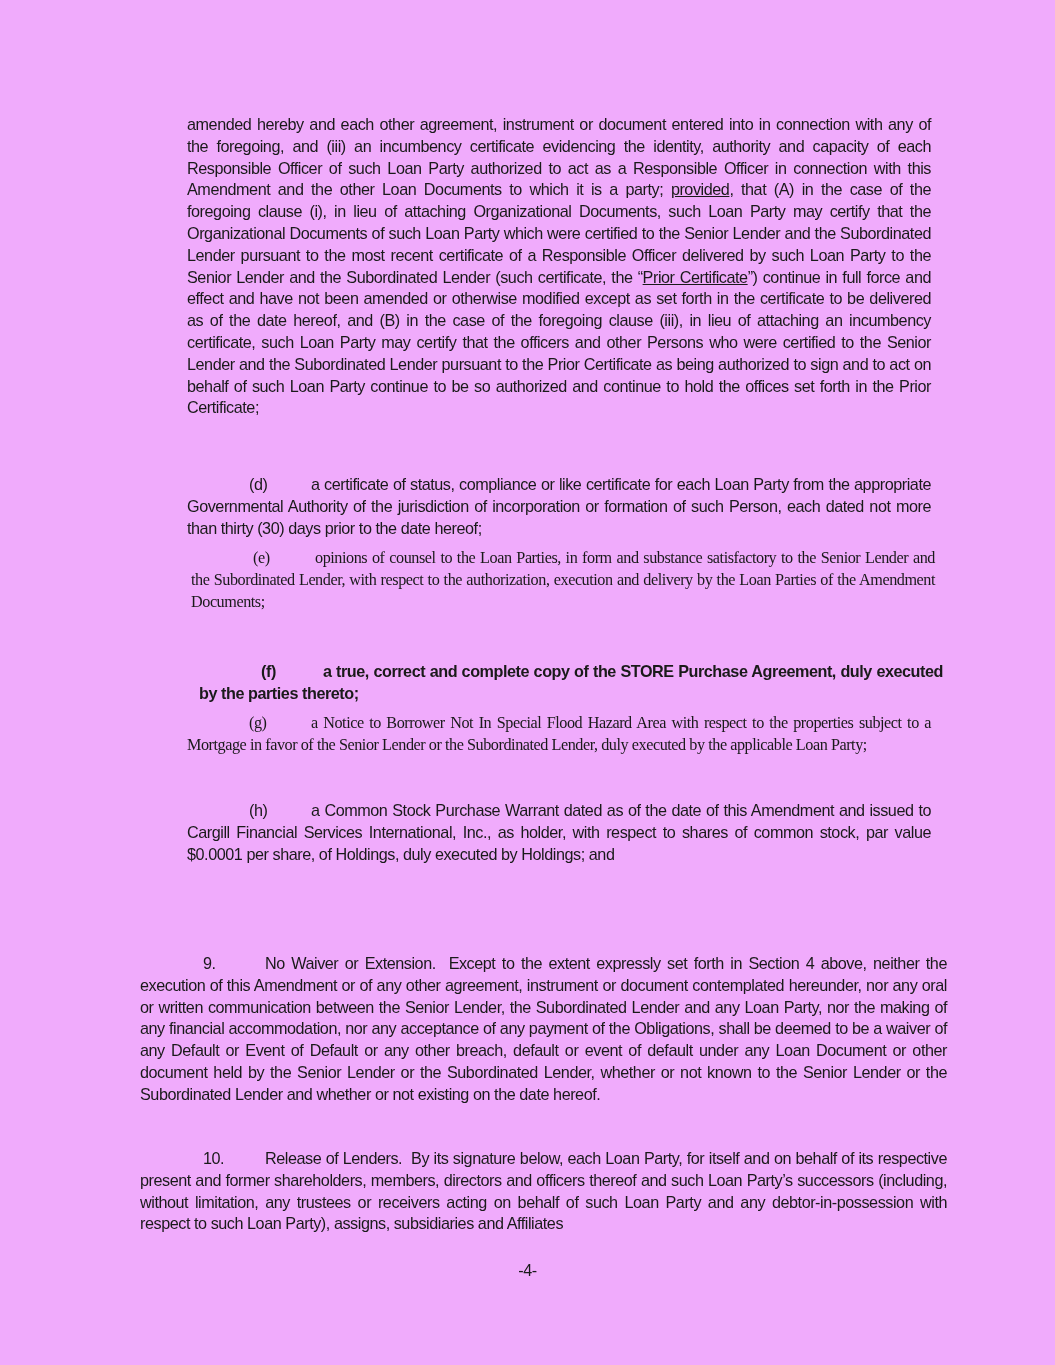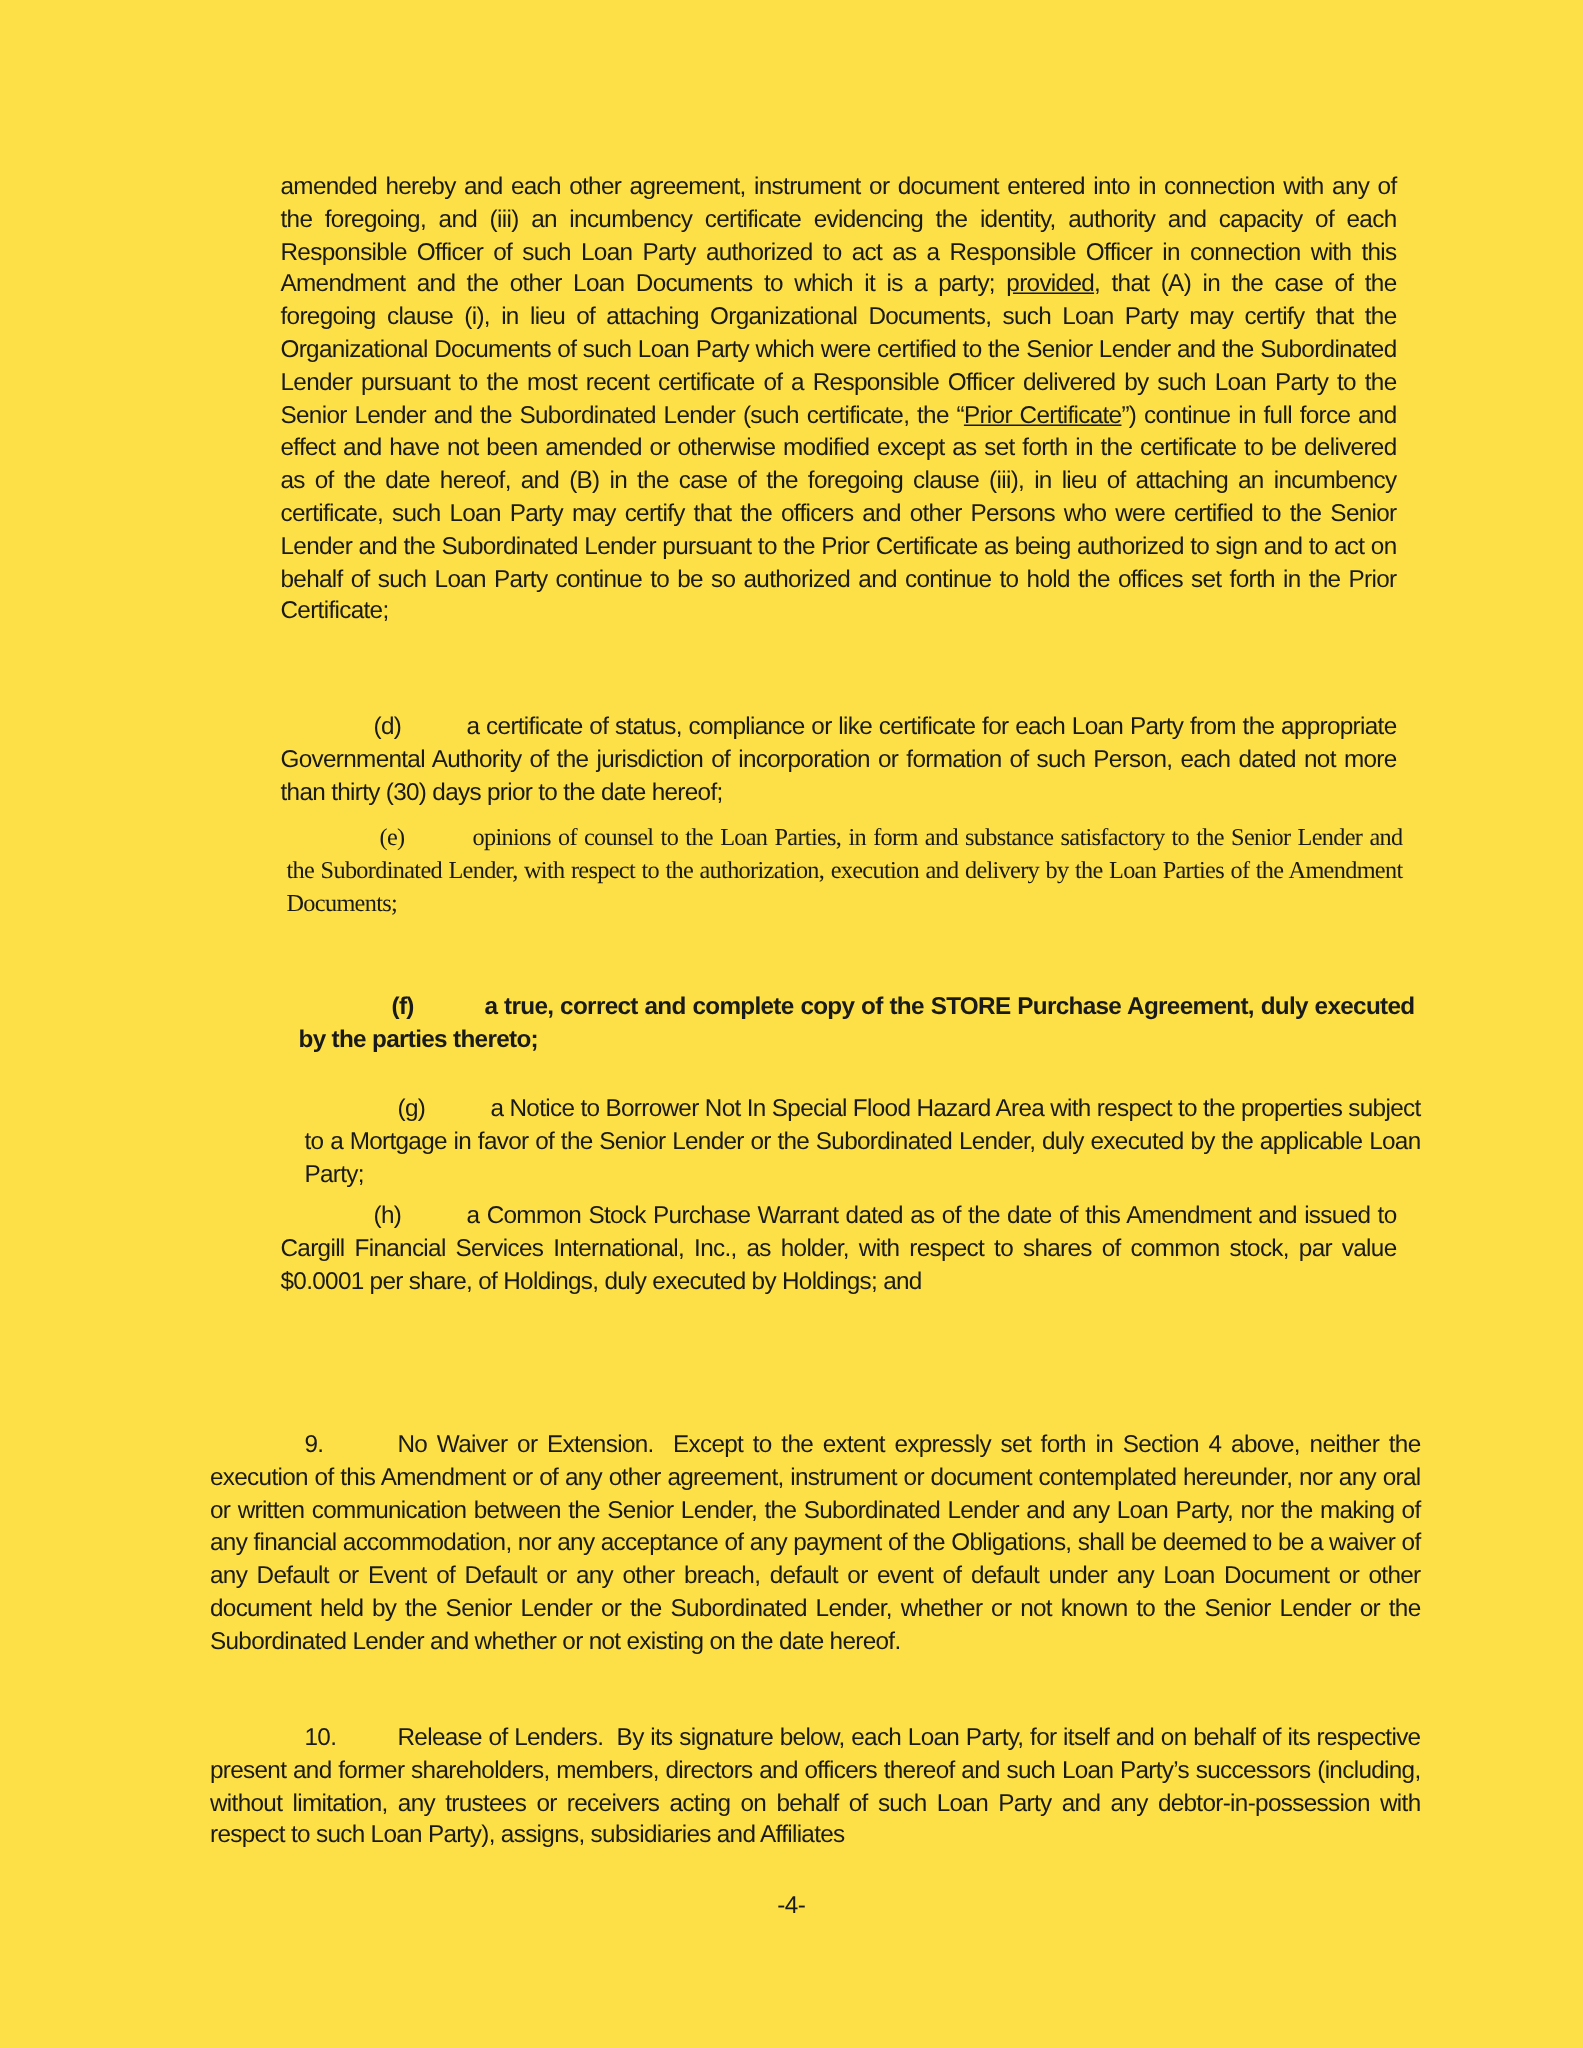--- a/index.html
+++ b/index.html
@@ -13,21 +13,21 @@
     position: relative;
     overflow: hidden;
     color: #1a1a1a;
     font-family: "Liberation Sans", sans-serif;
   }
   .page {
     position: absolute;
     left: 0; top: 0;
     width: 1055px;
     height: 1365px;
-    background: #fde047;
+    background: #f0abfc;
   }
   .text-block {
     position: absolute;
     font-size: 16.2px;
     line-height: 21.8px;
     text-align: justify;
     letter-spacing: -0.45px;
     word-spacing: 0px;
     font-stretch: condensed;
   }
@@ -66,21 +66,21 @@
 <div class="page">
 
   <p class="text-block indented" style="top:114px; margin:0;"><span>amended hereby and each other agreement, instrument or document entered into in connection with any of the foregoing, and (iii) an incumbency certificate evidencing the identity, authority and capacity of each Responsible Officer of such Loan Party authorized to act as a Responsible Officer in connection with this Amendment and the other Loan Documents to which it is a party; </span><span class="u">provided</span><span>, that (A) in the case of the foregoing clause (i), in lieu of attaching Organizational Documents, such Loan Party may certify that the Organizational Documents of such Loan Party which were certified to the Senior Lender and the Subordinated Lender pursuant to the most recent certificate of a Responsible Officer delivered by such Loan Party to the Senior Lender and the Subordinated Lender (such certificate, the “</span><span class="u">Prior Certificate</span><span>”) continue in full force and effect and have not been amended or otherwise modified except as set forth in the certificate to be delivered as of the date hereof, and (B) in the case of the foregoing clause (iii), in lieu of attaching an incumbency certificate, such Loan Party may certify that the officers and other Persons who were certified to the Senior Lender and the Subordinated Lender pursuant to the Prior Certificate as being authorized to sign and to act on behalf of such Loan Party continue to be so authorized and continue to hold the offices set forth in the Prior Certificate;</span></p>
 
   <p class="text-block indented" style="top:474px; margin:0; left:187px;"><span class="item-label">(d)</span><span>a certificate of status, compliance or like certificate for each Loan Party from the appropriate Governmental Authority of the jurisdiction of incorporation or formation of such Person, each dated not more than thirty (30) days prior to the date hereof;</span></p>
 
   <p class="text-block indented" style="top:544px; margin:4px;font-family:Liberation Serif, serif;"><span class="item-label">(e)</span><span>opinions of counsel to the Loan Parties, in form and substance satisfactory to the Senior Lender and the Subordinated Lender, with respect to the authorization, execution and delivery by the Loan Parties of the Amendment Documents;</span></p>
 
   <p class="text-block indented" style="top:649px; margin:12px;font-weight:bold;"><span class="item-label">(f)</span><span>a true, correct and complete copy of the STORE Purchase Agreement, duly executed by the parties thereto;</span></p>
 
-  <p class="text-block indented" style="top:713px; margin:16px;"><span class="item-label">(g)</span><span>a Notice to Borrower Not In Special Flood Hazard Area with respect to the properties subject to a Mortgage in favor of the Senior Lender or the Subordinated Lender, duly executed by the applicable Loan Party;</span></p>
+  <p class="text-block indented" style="top:713px; margin:0;font-family:Liberation Serif, serif;"><span class="item-label">(g)</span><span>a Notice to Borrower Not In Special Flood Hazard Area with respect to the properties subject to a Mortgage in favor of the Senior Lender or the Subordinated Lender, duly executed by the applicable Loan Party;</span></p>
 
   <p class="text-block indented" style="top:800px; margin:0;"><span class="item-label">(h)</span><span>a Common Stock Purchase Warrant dated as of the date of this Amendment and issued to Cargill Financial Services International, Inc., as holder, with respect to shares of common stock, par value $0.0001 per share, of Holdings, duly executed by Holdings; and</span></p>
 
 
   <p class="text-block full" style="top:953px; margin:0;"><span class="sec-num">9.</span><span>No Waiver or Extension.</span>&nbsp; <span>Except to the extent expressly set forth in Section 4 above, neither the execution of this Amendment or of any other agreement, instrument or document contemplated hereunder, nor any oral or written communication between the Senior Lender, the Subordinated Lender and any Loan Party, nor the making of any financial accommodation, nor any acceptance of any payment of the Obligations, shall be deemed to be a waiver of any Default or Event of Default or any other breach, default or event of default under any Loan Document or other document held by the Senior Lender or the Subordinated Lender, whether or not known to the Senior Lender or the Subordinated Lender and whether or not existing on the date hereof.</span></p>
 
   <p class="text-block full" style="top:1148px; margin:0;"><span class="sec-num">10.</span><span>Release of Lenders.</span>&nbsp; <span>By its signature below, each Loan Party, for itself and on behalf of its respective present and former shareholders, members, directors and officers thereof and such Loan Party’s successors (including, without limitation, any trustees or receivers acting on behalf of such Loan Party and any debtor-in-possession with respect to such Loan Party), assigns, subsidiaries and Affiliates</span></p>
 
   <div class="page-number">-4-</div>
 

